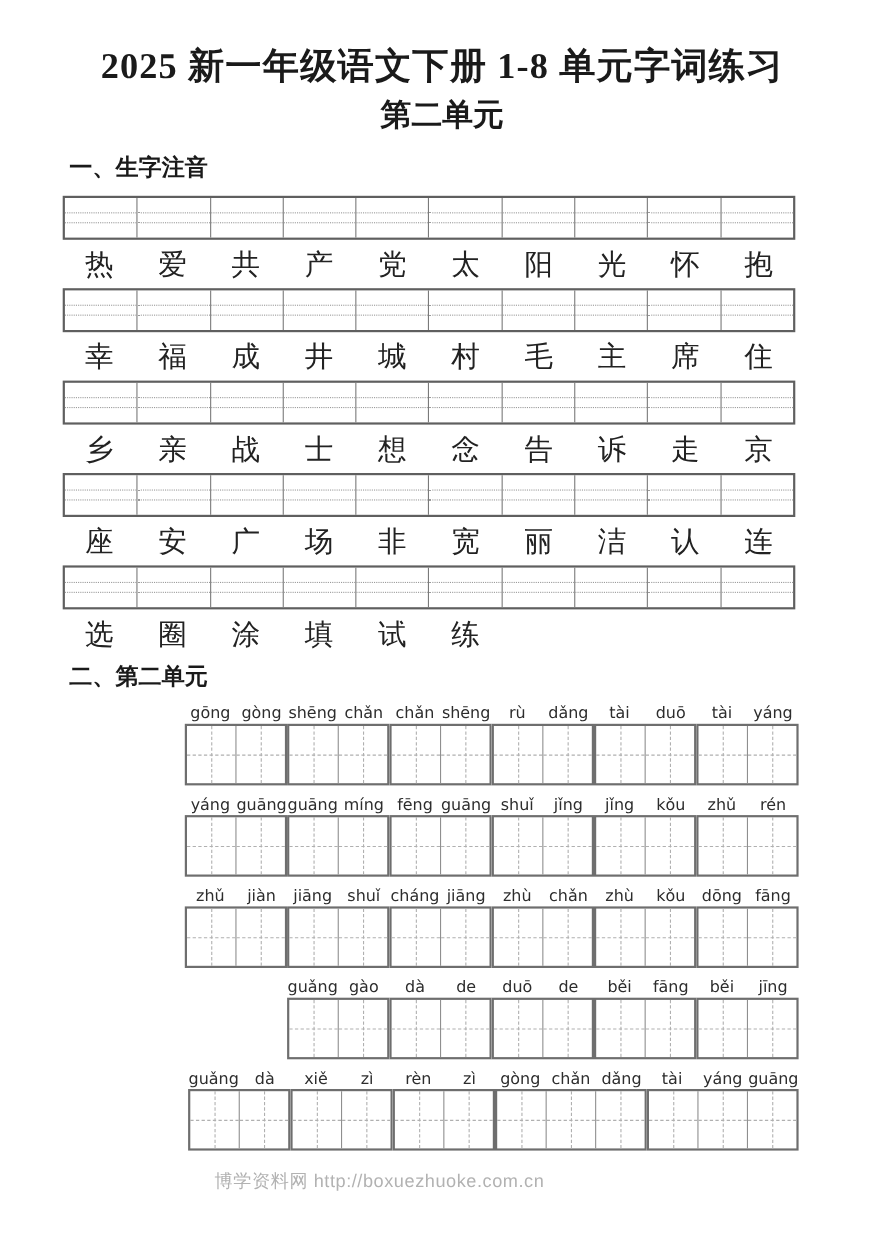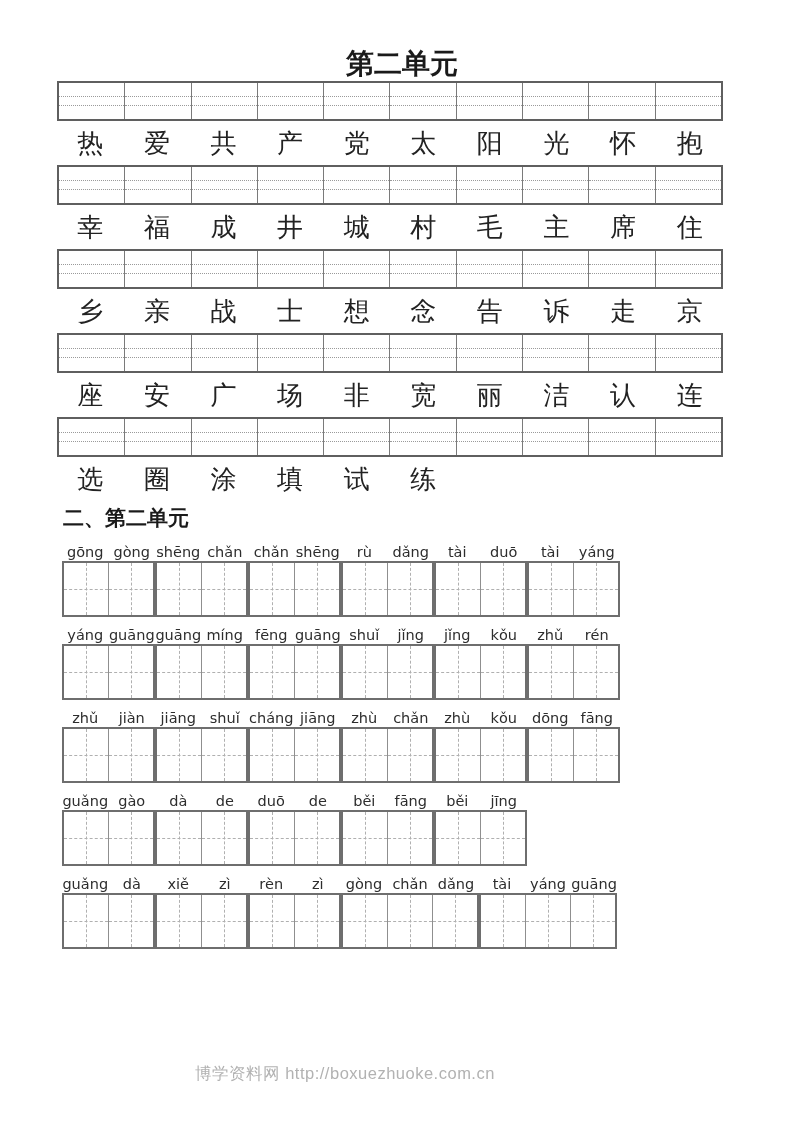--- a/index.html
+++ b/index.html
@@ -47,21 +47,21 @@
   .pg-cell::after{top:61%;}
 
   .char-row{display:flex;width:666px;height:44px;align-items:center;}
   .char-slot{
     width:66.6px;text-align:center;font-size:26px;color:#222;
     font-family:"Liberation Serif","DejaVu Serif",serif;
   }
 
   
   .word-rows{width:664px;margin-left:5px;}
-  .word-row{display:flex;justify-content:flex-start;margin-bottom:11px;}
+  .word-row{display:flex;justify-content:flex-end;margin-bottom:11px;}
   .word-group{display:flex;flex-direction:column;}
   .py-row{
     display:flex;height:16px;line-height:15px;margin-bottom:0;
     font-family:"DejaVu Sans","Liberation Sans",sans-serif;
     font-size:14.5px;color:#2d2d2d;
   }
   .py{flex:1;text-align:center;white-space:nowrap;}
   .tzg{
     display:flex;border:2px solid var(--box-border);box-sizing:content-box;background:#fff;
   }
@@ -87,22 +87,24 @@
   .page-info{
     position:absolute;top:2px;left:0;right:0;text-align:center;
     color:var(--pageinfo);font-size:15px;
     font-family:"Liberation Serif","DejaVu Serif",serif;
   }
 </style>
 </head>
 <body>
 
 <div class="content">
+  <h1 class="title">2025 新一年级语文下册 1-8 单元字词练习</h1>
   <h2 class="subtitle">第二单元</h2>
 
+  <div class="sec-heading">一、生字注音</div>
   <div id="s1-rows">
       <div class="pinyin-grid">
         <div class="pg-cell"></div>
         <div class="pg-cell"></div>
         <div class="pg-cell"></div>
         <div class="pg-cell"></div>
         <div class="pg-cell"></div>
         <div class="pg-cell"></div>
         <div class="pg-cell"></div>
         <div class="pg-cell"></div>

